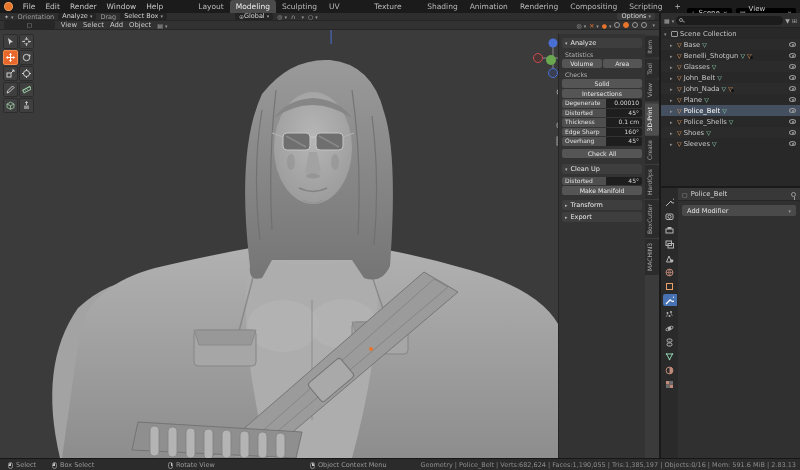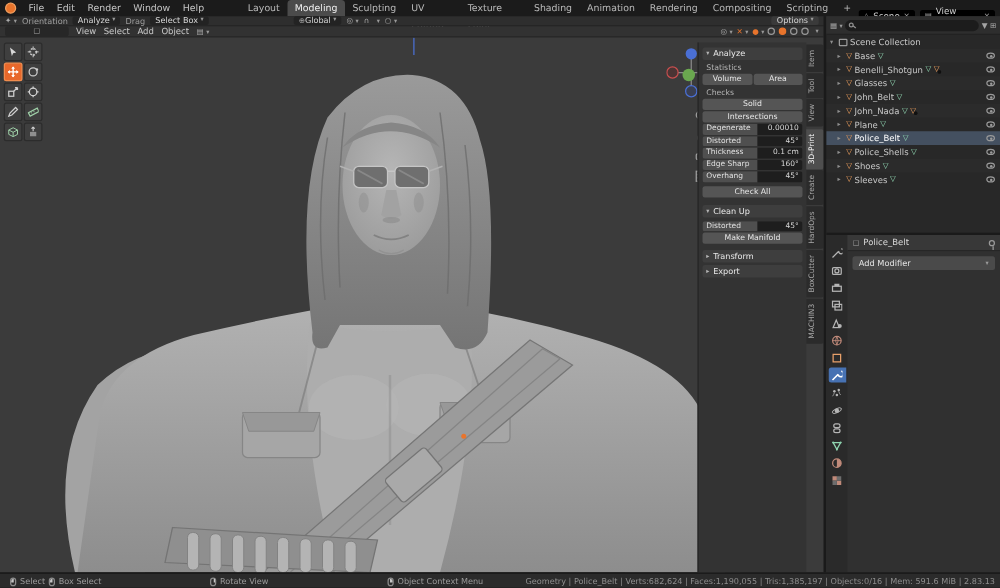--- a/index.html
+++ b/index.html
@@ -662,21 +662,21 @@
       </div>
     </div>
   </div>
 </div>
 
 <div id="statusbar" class="abs">
   <div class="sb-item" style="left:8px">
     <span class="mouse left"></span>
     <span>Select</span>
   </div>
-  <div class="sb-item" style="left:39px">
+  <div class="sb-item" style="left:52px">
     <span class="mouse left"></span>
     <span>Box Select</span>
   </div>
   <div class="sb-item" style="left:168px">
     <span class="mouse mid"></span>
     <span>Rotate View</span>
   </div>
   <div class="sb-item" style="left:310px">
     <span class="mouse right"></span>
     <span>Object Context Menu</span>

